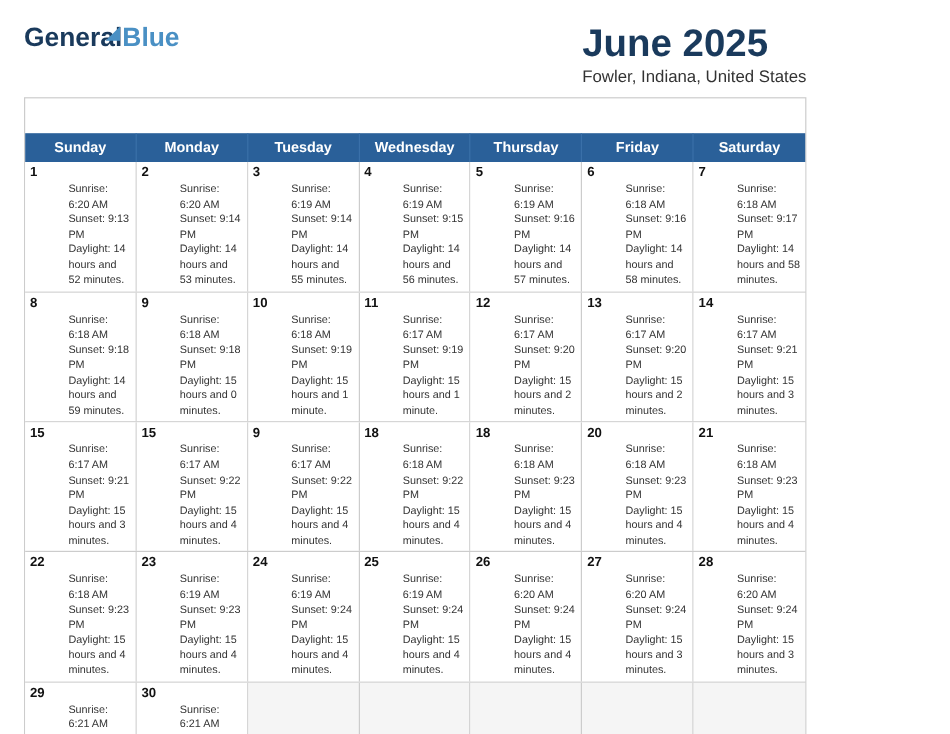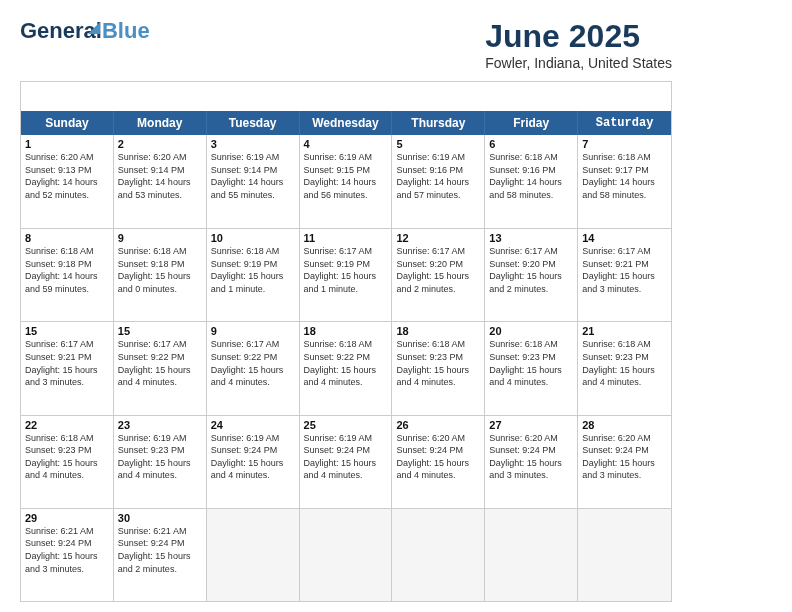--- a/index.html
+++ b/index.html
@@ -52,21 +52,21 @@
       margin-top: 29px;
     }
     .cal-header-cell {
       color: #fff;
       font-size: 12px;
       font-weight: bold;
       text-align: center;
       padding: 5px 2px;
       border-right: 1px solid #3a70a9;
     }
-    .cal-header-cell:last-child { border-right: none; font-family: Liberation Mono, monospace; }
+    .cal-header-cell:last-child { border-right: none; }
     .cal-body {
       flex: 1;
       display: grid;
       grid-template-rows: repeat(5, 1fr);
     }
     .cal-row {
       display: grid;
       grid-template-columns: repeat(7, 1fr);
       border-top: 1px solid #ccc;
     }
@@ -84,20 +84,21 @@
     .day-num {
       font-size: 11px;
       font-weight: bold;
       color: #111;
       margin-bottom: 1px;
     }
     .cell-info {
       line-height: 1.4;
       font-size: 9px;
       color: #333;
+      margin-left: 32px;
     }
   </style>
 </head>
 <body>
 
 <div class="page">
   <div class="header">
     <div class="logo">
       <div style="position:relative; width:90px; height:42px;">
         <div style="font-size:22px; font-weight:bold; color:#1a3a5c; line-height:1.15;">

